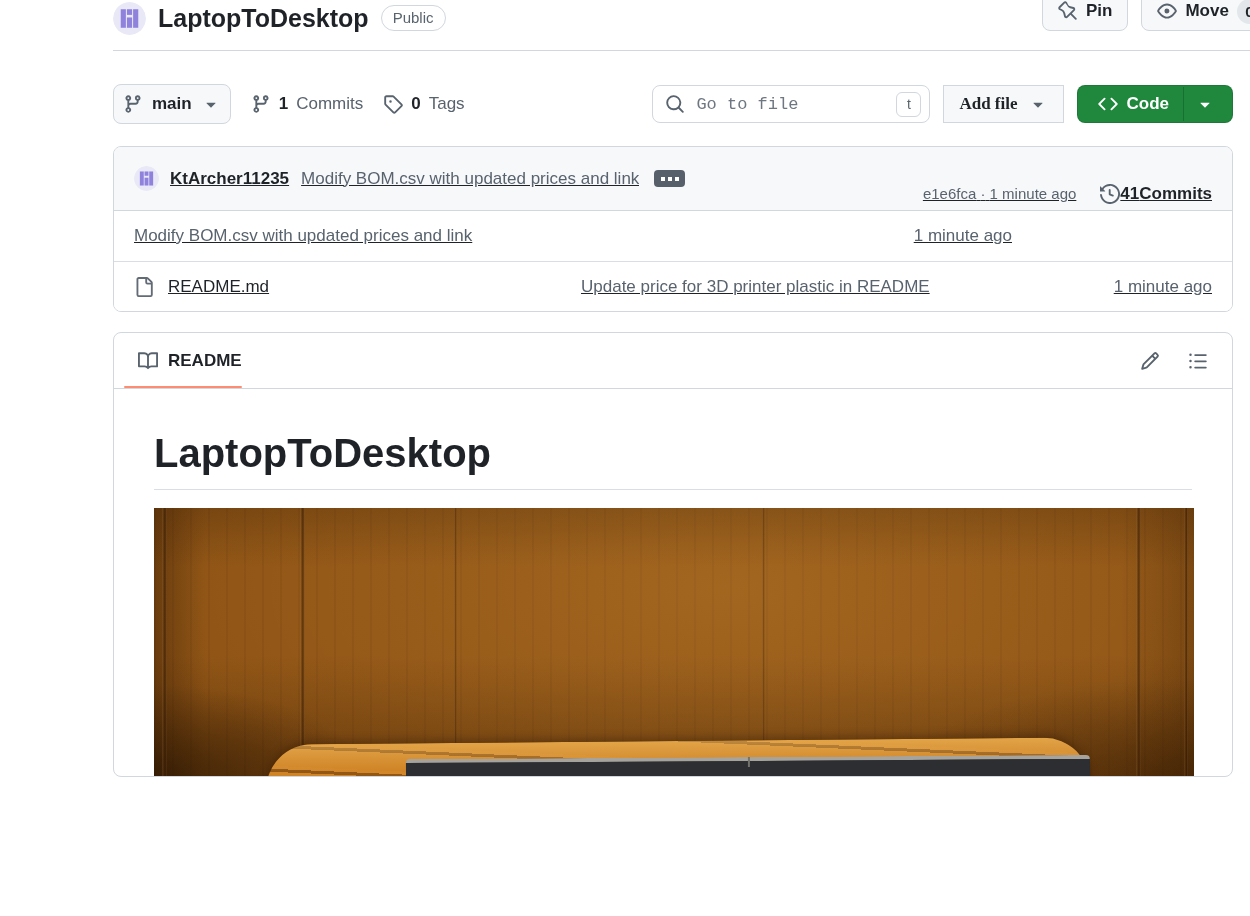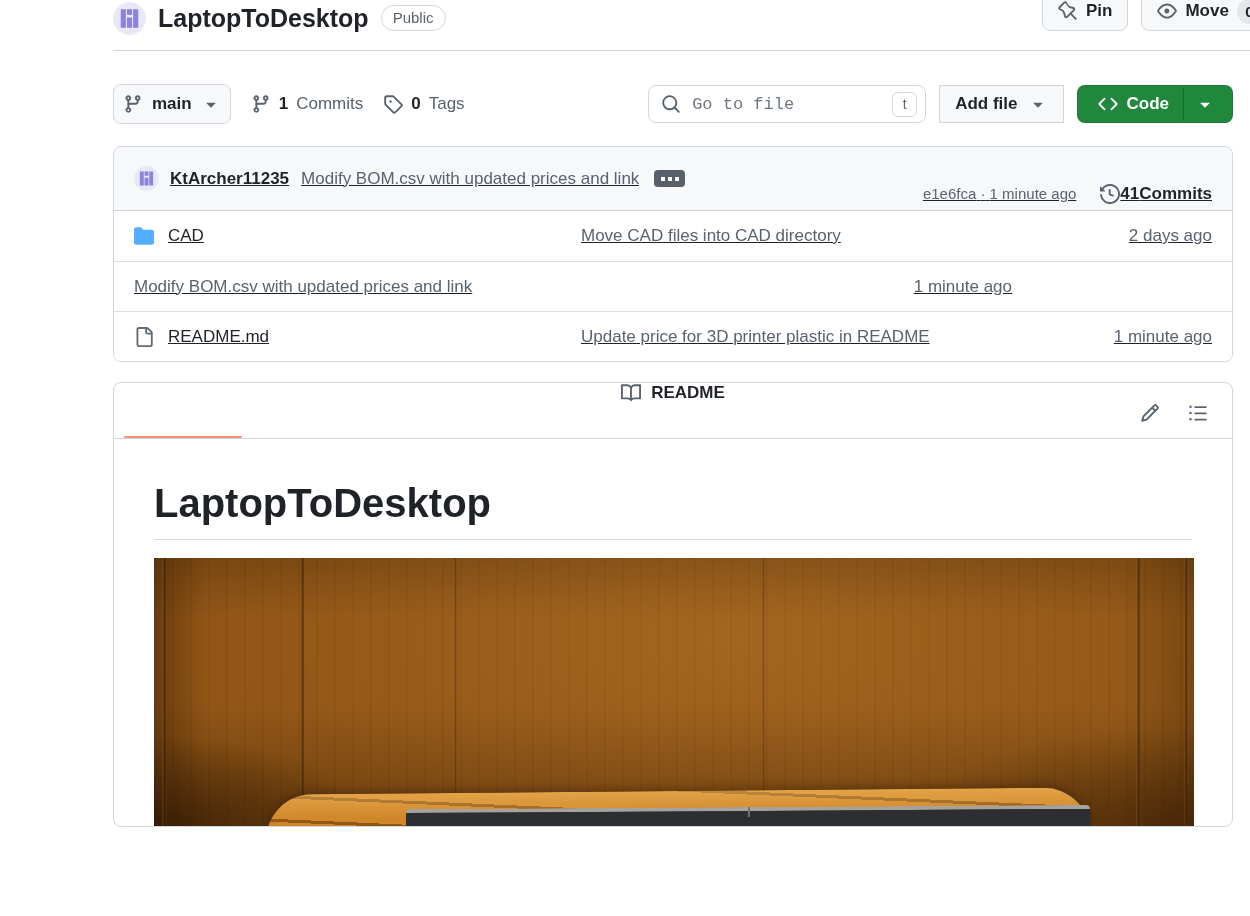--- a/index.html
+++ b/index.html
@@ -73,21 +73,21 @@
   }
   .goto-file input::placeholder{color:#6e7781;}
   .kbd{
     width:25px;height:25px;border:1px solid var(--border);border-radius:6px;
     display:flex;align-items:center;justify-content:center;
     font-size:14px;color:var(--muted);background:#fff;
   }
   .addfile-btn{
     display:flex;align-items:center;gap:10px;height:38px;padding:12px 15px;
     background:var(--btn-bg);border:1px solid var(--border);border-radius:0;
-    font-size:17px;font-weight:600;color:var(--fg);cursor:pointer;
+    font-size:17px;font-weight:600;color:var(--fg);cursor:pointer;font-family:Liberation Serif, serif;
   }
   .addfile-btn svg{color:var(--muted);}
   .code-btn{
     display:flex;align-items:stretch;height:38px;background:var(--accent-green);
     border:1px solid rgba(31,35,40,0.15);border-radius:8px;color:#fff;cursor:pointer;overflow:hidden;
   }
   .code-btn .code-main{display:flex;align-items:center;gap:9px;padding:0 14px;font-size:17px;font-weight:600;}
   .code-btn .code-caret{display:flex;align-items:center;padding:0 11px;border-left:1px solid rgba(0,0,0,0.18);}
 
   
@@ -118,21 +118,21 @@
   .file-row:first-child{border-top:none;}
   .cell-name{display:flex;align-items:center;gap:14px;min-width:0;}
   .cell-name .fname{font-size:17px;color:var(--fg);}
   .cell-msg{font-size:17px;color:var(--muted);white-space:nowrap;overflow:hidden;text-overflow:ellipsis;}
   .cell-time{font-size:17px;color:var(--muted);text-align:right;white-space:nowrap;}
 
   
   .readme-panel{margin-top:20px;border:1px solid var(--border);border-radius:8px;background:#fff;overflow:hidden;}
   .readme-head{
     position:relative;display:flex;align-items:center;height:56px;
-    padding:0 24px 0 24px;border-bottom:1px solid var(--border);flex-direction:column;
+    padding:0 24px 0 24px;border-bottom:1px solid var(--border);
   }
   .readme-tab{display:flex;align-items:center;gap:10px;font-size:17px;font-weight:600;color:var(--fg);cursor:pointer;}
   .readme-tab svg{color:var(--muted);}
   .readme-tab-underline{position:absolute;left:10px;bottom:0;width:118px;height:2px;background:var(--tab-underline);border-radius:2px;}
   .readme-head-actions{margin-left:auto;display:flex;align-items:center;gap:28px;}
   .icon-btn{background:none;border:none;padding:0;cursor:pointer;color:var(--muted);}
 
   .readme-body{padding:40px 40px 0 40px;}
   .readme-title{
     font-size:40px;font-weight:600;line-height:1.2;margin:0 0 18px 0;
@@ -293,31 +293,20 @@
         <a class="commits-link">
           <svg width="20" height="20" viewBox="0 0 16 16" fill="currentColor">
             <path d="m.427 1.927 1.215 1.215a8.002 8.002 0 1 1-1.6 5.685.75.75 0 1 1 1.493-.154 6.5 6.5 0 1 0 1.18-4.458l1.358 1.358A.25.25 0 0 1 3.896 6H.25A.25.25 0 0 1 0 5.75V2.104a.25.25 0 0 1 .427-.177ZM7.75 4a.75.75 0 0 1 .75.75v2.992l2.028.812a.75.75 0 0 1-.557 1.392l-2.5-1A.751.751 0 0 1 7 8.25v-3.5A.75.75 0 0 1 7.75 4Z"></path>
           </svg>
           <b>41</b>
           <span>Commits</span>
         </a>
       </div>
     </div>
     <div>
-  <div class="file-row">
-    <div class="cell-name">
-      <svg width="20" height="20" viewBox="0 0 16 16" fill="var(--folder-blue)">
-        <path d="M1.75 1A1.75 1.75 0 0 0 0 2.75v10.5C0 14.216.784 15 1.75 15h12.5A1.75 1.75 0 0 0 16 13.25v-8.5A1.75 1.75 0 0 0 14.25 3H7.5a.25.25 0 0 1-.2-.1l-.9-1.2C6.07 1.26 5.55 1 5 1H1.75Z"></path>
-      </svg>
-
-      <a class="fname">CAD</a>
-    </div>
-    <div class="cell-msg"><a>Move CAD files into CAD directory</a></div>
-    <div class="cell-time">2 days ago</div>
-  </div>
 
   <div class="file-row">
     <div class="cell-msg"><a>Modify BOM.csv with updated prices and link</a></div>
     <div class="cell-time">1 minute ago</div>
   </div>
 
 
   <div class="file-row">
     <div class="cell-name">
 

